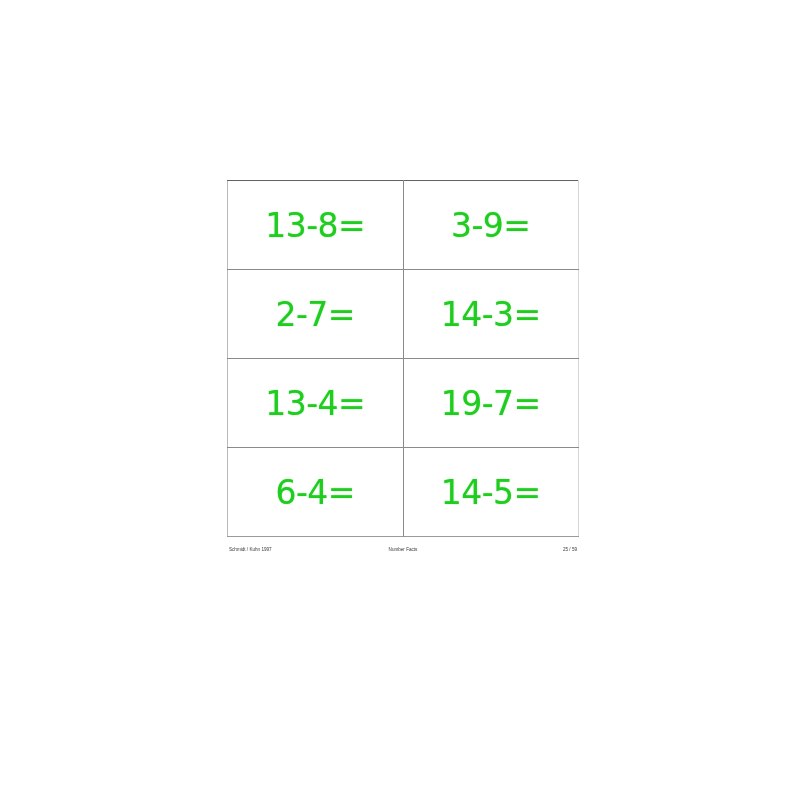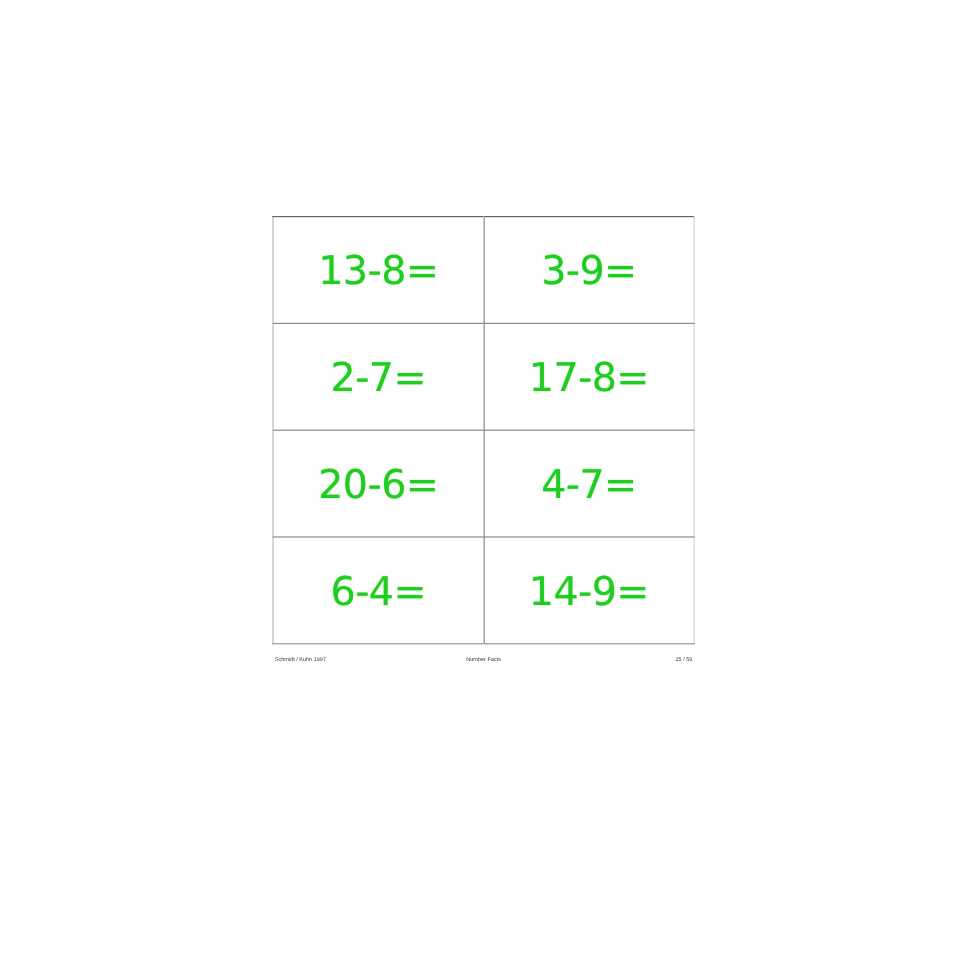--- a/index.html
+++ b/index.html
@@ -123,37 +123,37 @@
           </td>
           <td>
             <span class="card-expression">3-9=</span>
           </td>
         </tr>
         <tr>
           <td>
             <span class="card-expression">2-7=</span>
           </td>
           <td>
-            <span class="card-expression">17-8=</span>
+            <span class="card-expression">14-3=</span>
           </td>
         </tr>
         <tr>
           <td>
-            <span class="card-expression">20-6=</span>
+            <span class="card-expression">13-4=</span>
           </td>
           <td>
-            <span class="card-expression">4-7=</span>
+            <span class="card-expression">19-7=</span>
           </td>
         </tr>
         <tr>
           <td>
             <span class="card-expression">6-4=</span>
           </td>
           <td>
-            <span class="card-expression">14-9=</span>
+            <span class="card-expression">14-5=</span>
           </td>
         </tr>
       </tbody>
     </table>
 
     <div id="worksheet-footer">
       <span class="foot-left">Schmidt / Kuhn 1997</span>
       <span class="foot-center">Number Facts</span>
       <span class="foot-right">25 / 59</span>
     </div>

